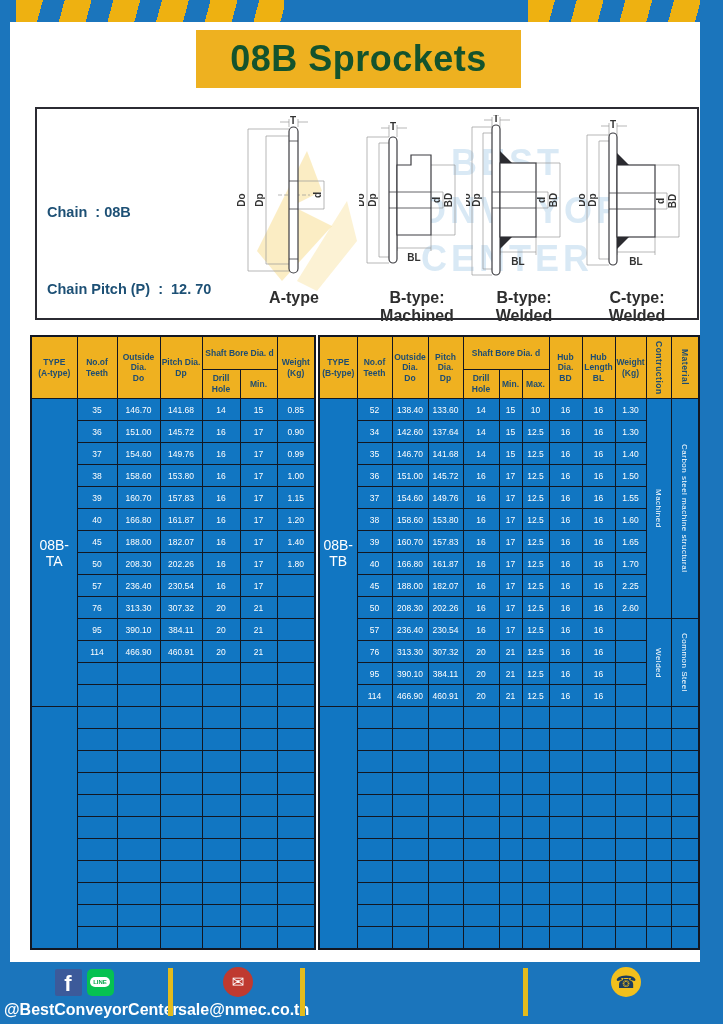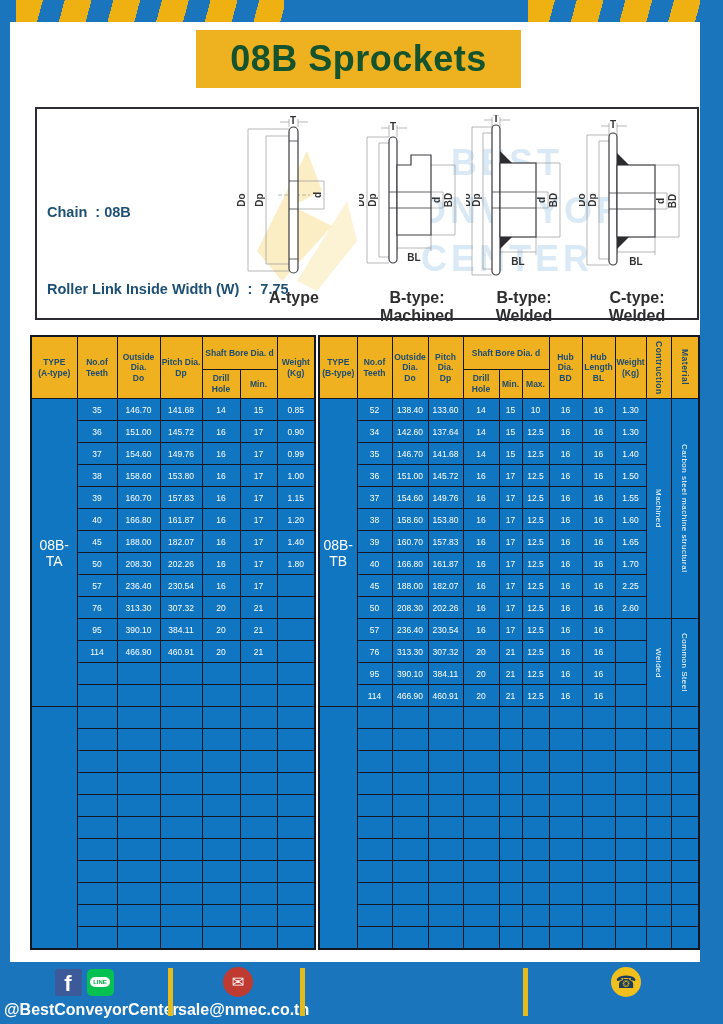--- a/index.html
+++ b/index.html
@@ -72,20 +72,21 @@
       </svg>
       <div class="txt">
         <div>BEST</div>
         <div>CONVEYOR</div>
         <div>CENTER</div>
       </div>
     </div>
 
     <div class="specs">
       <div>Chain  : 08B</div>
+      <div>Chain Pitch (P)  :  12. 70</div>
       <div>Roller Link Inside Width (W)  :  7.75</div>
       <div>Roller Diameter (Dr)  : 8.51</div>
       <div>Teeth Width (T)  :  7.2</div>
     </div>
 
     <div class="diag d-a">
       <svg width="116" height="172" viewBox="0 0 116 172">
         <g stroke="#9a9a9a" stroke-width="0.7">
           <line x1="12" y1="14" x2="53" y2="14"></line>
             <line x1="12" y1="156" x2="53" y2="156"></line>

